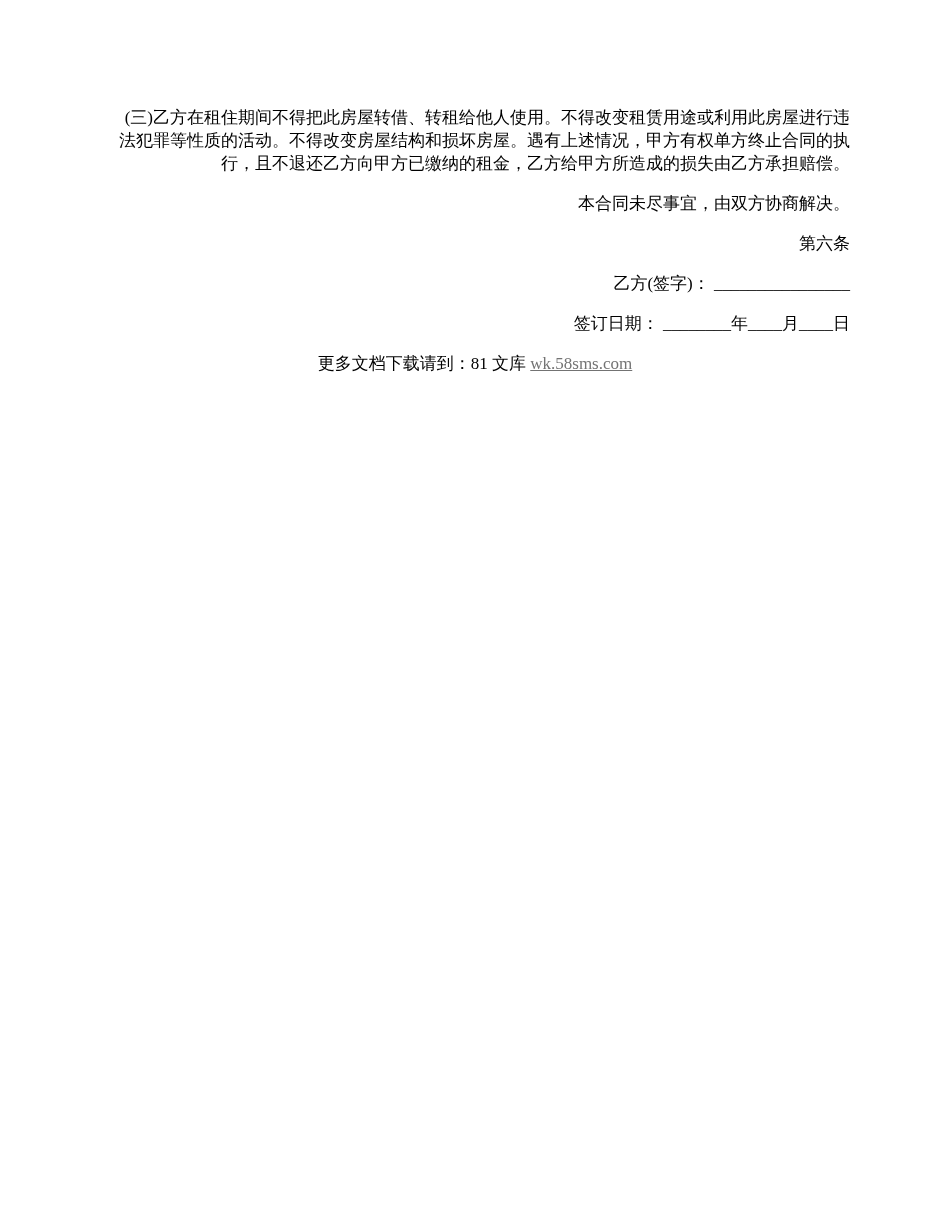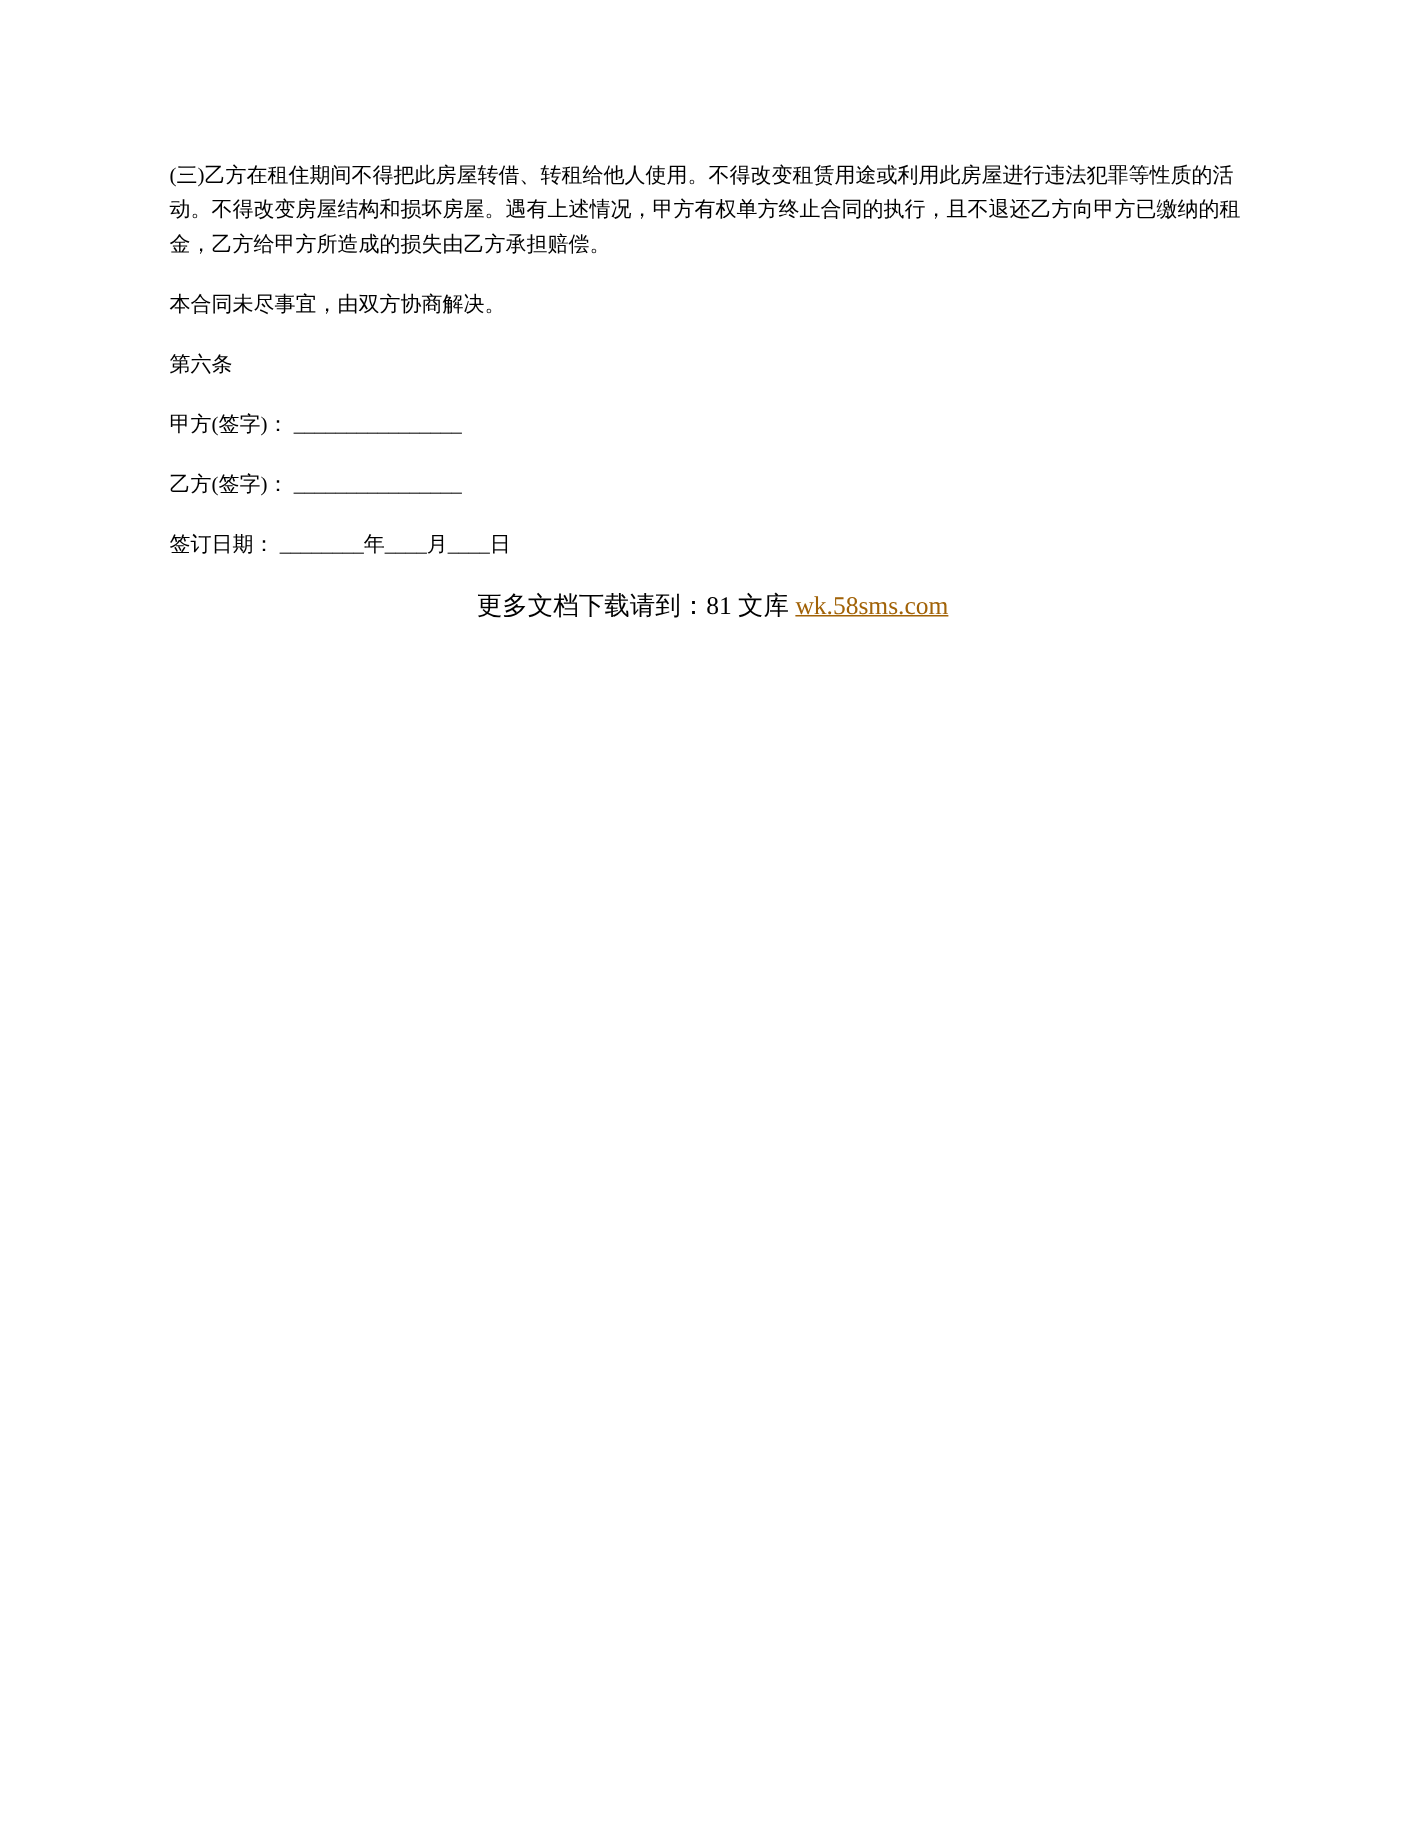--- a/index.html
+++ b/index.html
@@ -12,47 +12,46 @@
     height: 1230px;
     position: relative;
     font-family: "Liberation Serif", "DejaVu Serif", serif;
     color: #000000;
     overflow: hidden;
   }
   .content {
     padding: 106px 100px 0 113px;
   }
   .para {
-    font-size: 14px;
+    font-size: 17px;
     line-height: 23px;
-    margin: 0 15px 17px 0;
-    text-align: left;
+    margin: 0 0 17px 0;
+    text-align: right;
     word-break: break-all;
   }
   .sign-line {
     white-space: pre;
   }
   .footer {
     margin-top: 0;
     text-align: center;
     font-size: 17px;
     line-height: 23px;
   }
   .footer a {
-    color: #a16207;
+    color: #737373;
     cursor: pointer;
   }
 </style>
 </head>
 <body>
 
 <div class="content">
   <p class="para">(三)乙方在租住期间不得把此房屋转借、转租给他人使用。不得改变租赁用途或利用此房屋进行违法犯罪等性质的活动。不得改变房屋结构和损坏房屋。遇有上述情况，甲方有权单方终止合同的执行，且不退还乙方向甲方已缴纳的租金，乙方给甲方所造成的损失由乙方承担赔偿。</p>
   <p class="para">本合同未尽事宜，由双方协商解决。</p>
   <p class="para">第六条</p>
-  <p class="para sign-line">甲方(签字)： ________________</p>
   <p class="para sign-line">乙方(签字)： ________________</p>
   <p class="para sign-line">签订日期： ________年____月____日</p>
 </div>
 
 <div class="footer">
   <span>更多文档下载请到：81 文库 </span><a href="#">wk.58sms.com</a>
 </div>
 
 </body></html>

